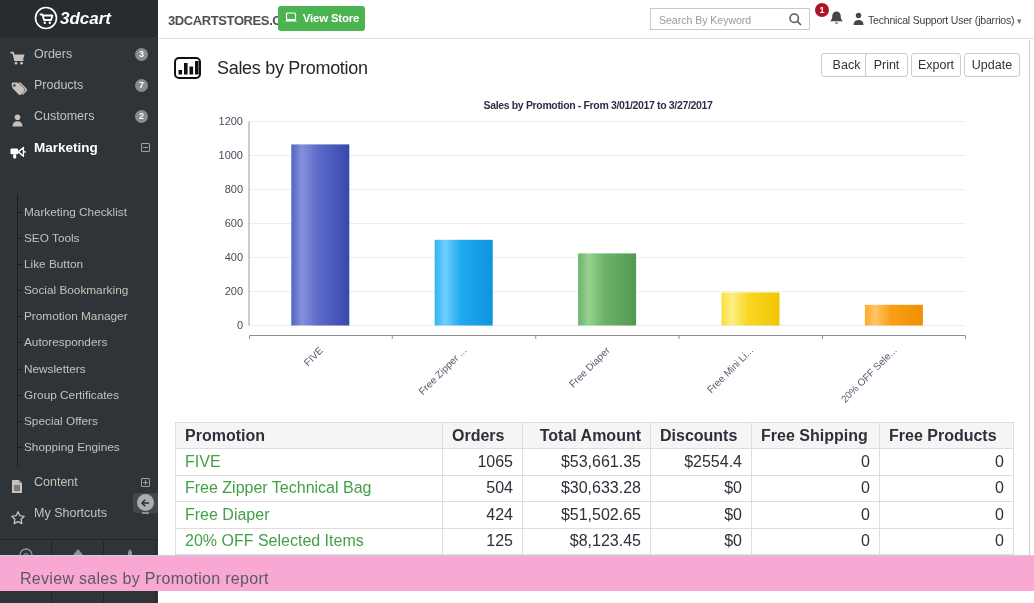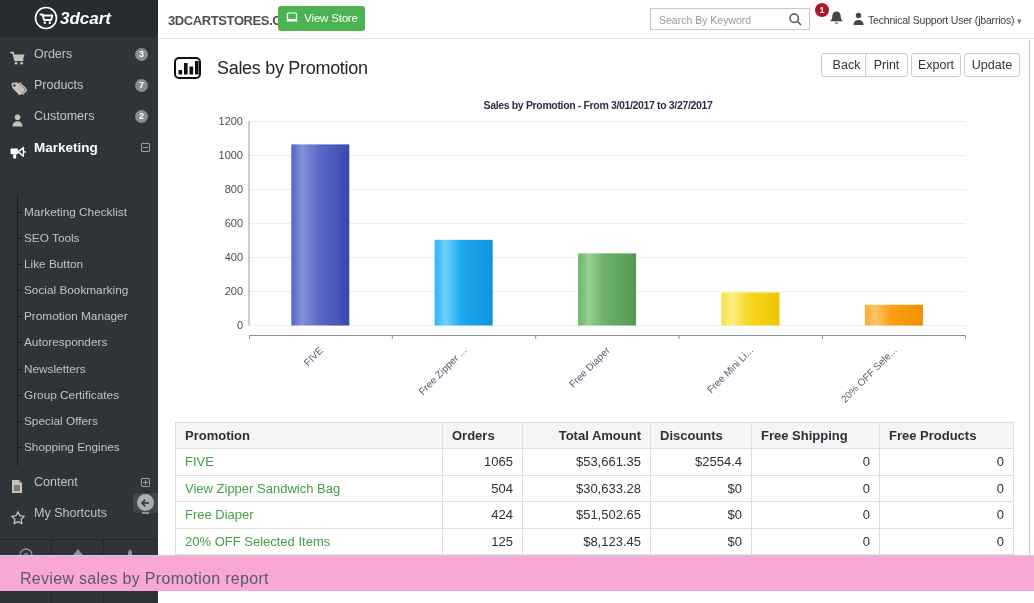--- a/index.html
+++ b/index.html
@@ -51,21 +51,21 @@
 #collapse-minus { position:absolute; left:142px; top:512px; width:7px; height:2px;
   background:#8d9296; }
 
 
 #topbar { position:absolute; left:158px; top:0; width:876px; height:39px;
   background:#fff; border-bottom:1px solid #e2e2e2; }
 #storename { position:absolute; left:10px; top:13px; font-size:13px;
   font-weight:bold; color:#4f4f4f; letter-spacing:-0.4px; }
 #viewstore { position:absolute; left:120px; top:6px; width:87px; height:25px;
   background:#4bb350; border-radius:3px; color:#fff; font-size:11.5px;
-  font-weight:normal; text-align:center; line-height:25px; letter-spacing:-0.2px; }
+  font-weight:bold; text-align:center; line-height:25px; letter-spacing:-0.2px; }
 #searchbox { position:absolute; left:492px; top:8px; width:160px; height:22px;
   border:1px solid #c9c9c9; border-radius:0; }
 #searchbox .ph { position:absolute; left:8px; top:5px; font-size:10.5px;
   color:#999; }
 #redbadge { position:absolute; left:657px; top:3px; width:14px; height:14px;
   background:#b01326; border-radius:50%; color:#fff; font-size:9px;
   font-weight:bold; text-align:center; line-height:14px; z-index:3; }
 #username { position:absolute; left:710px; top:14px; font-size:10.5px;
   color:#3d3d3d; white-space:nowrap; letter-spacing:-0.2px; }
 
@@ -74,21 +74,21 @@
   background:#fff; }
 #pagetitle { position:absolute; left:59px; top:18px; font-size:18px;
   color:#262626; letter-spacing:-0.3px;text-align:right; }
 #titleicon { position:absolute; left:16px; top:17px; }
 .hbtn { position:absolute; top:13px; height:24px; border:1px solid #cbcbcb;
   border-radius:3px; font-size:12.5px; color:#333; text-align:center;
   line-height:22px; background:#fff; }
 
 
 #tbl { position:absolute; left:17px; top:382px; border-collapse:collapse;
-  font-size:13px; color:#2f2f3a; table-layout:fixed;padding-left:44px; }
+  font-size:16px; color:#2f2f3a; table-layout:fixed;padding-left:44px; }
 #tbl th, #tbl td { border:1px solid #ddd; padding:0 9px; height:26px;
   overflow:hidden; white-space:nowrap; }
 #tbl th { background:#f5f5f5; font-weight:bold; text-align:left; height:26px; }
 #tbl td { height:26.5px; }
 #tbl .r { text-align:right; }
 #tbl .g { color:#43a047; }
 
 
 #overlay { position:absolute; left:0; top:555px; width:1034px; height:36px;
   background:#f9a8d4; border-top:1px solid #cfd0d6; z-index:5; }
@@ -347,21 +347,21 @@
       </tr>
       <tr>
             <td class="g">FIVE</td>
             <td class="r">1065</td>
             <td class="r">$53,661.35</td>
             <td class="r">$2554.4</td>
             <td class="r">0</td>
             <td class="r">0</td>
           </tr>
       <tr>
-            <td class="g">View Zipper Sandwich Bag</td>
+            <td class="g">Free Zipper Technical Bag</td>
             <td class="r">504</td>
             <td class="r">$30,633.28</td>
             <td class="r">$0</td>
             <td class="r">0</td>
             <td class="r">0</td>
           </tr>
       <tr>
             <td class="g">Free Diaper</td>
             <td class="r">424</td>
             <td class="r">$51,502.65</td>

